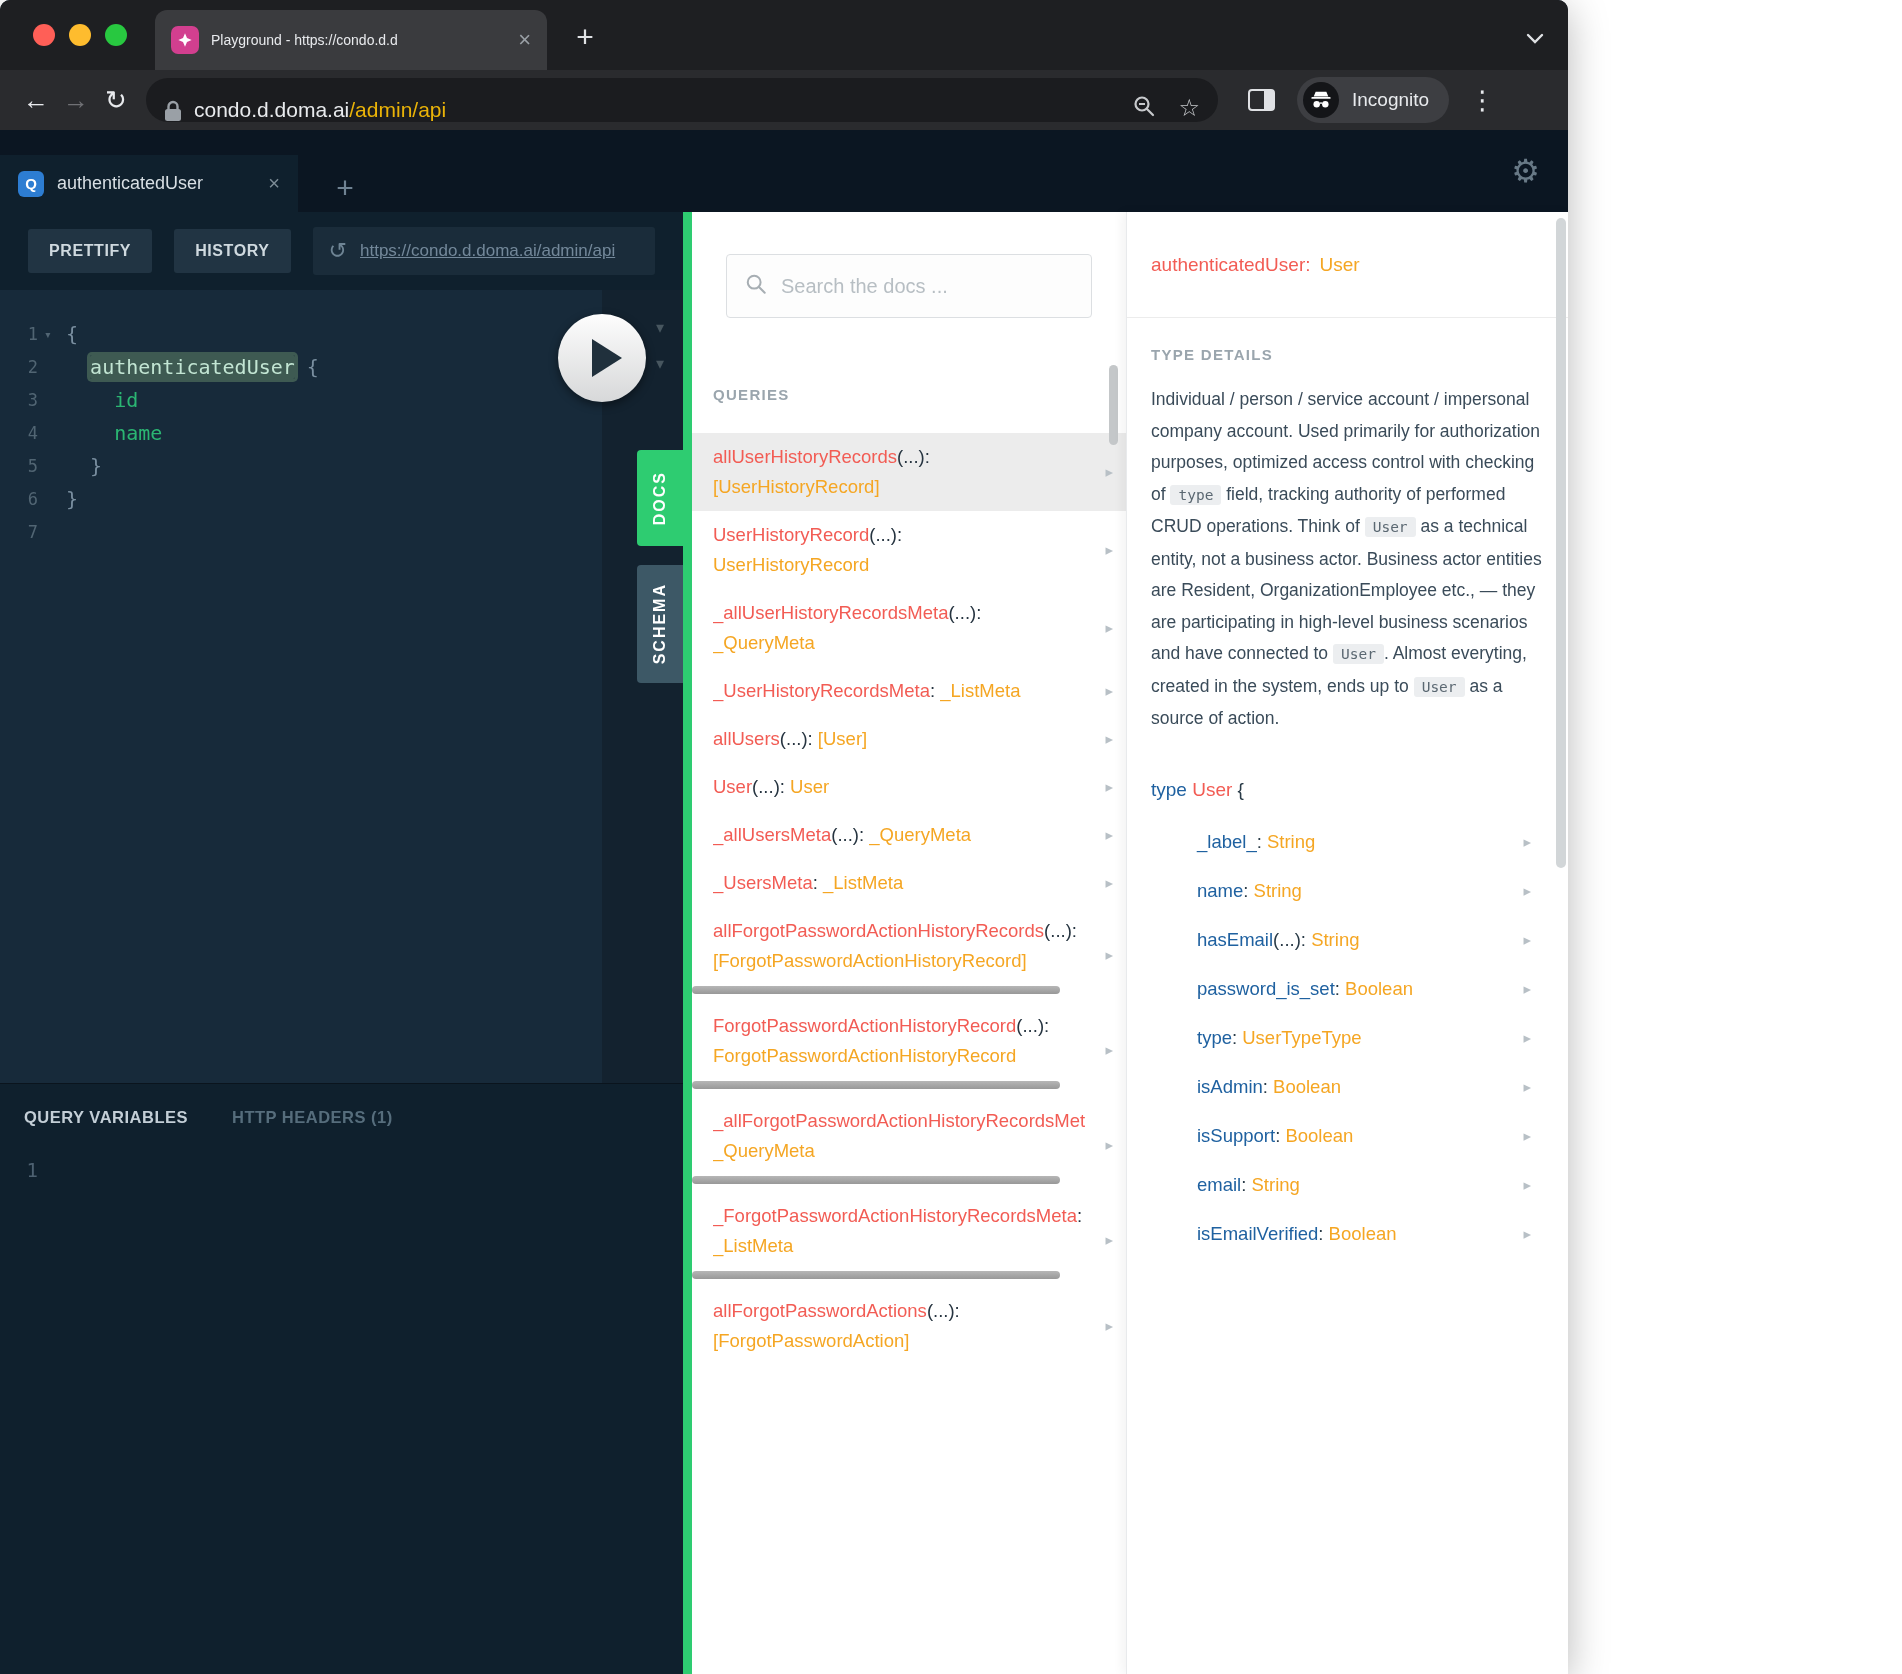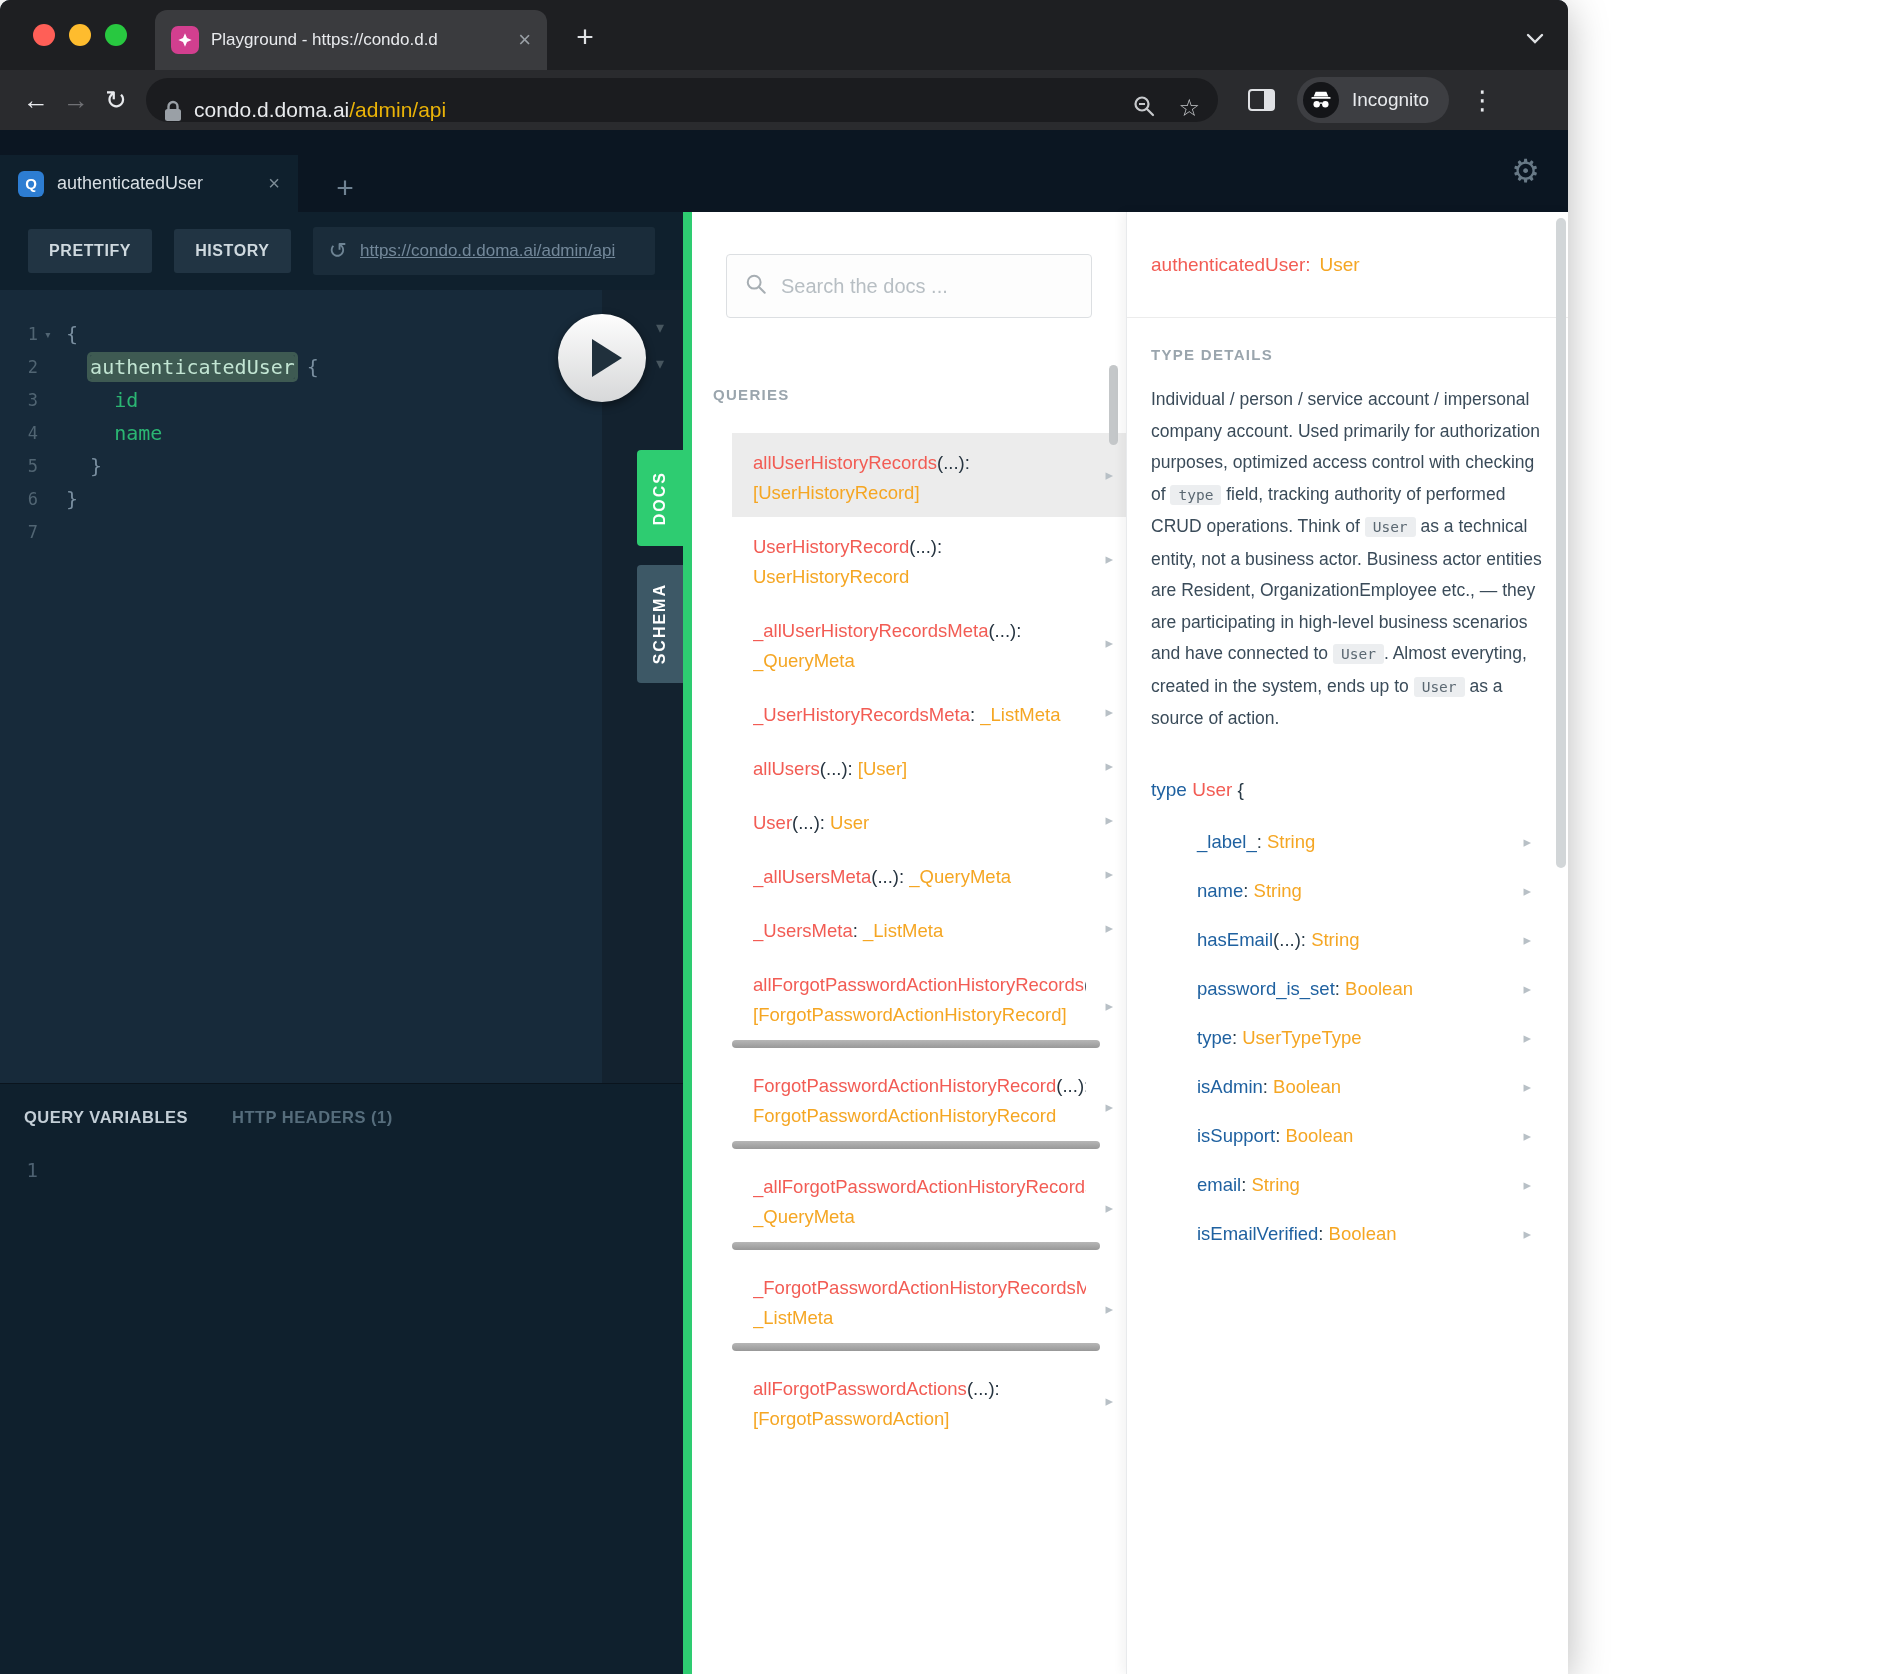--- a/index.html
+++ b/index.html
@@ -7,21 +7,21 @@
   .stage { position:relative; width:1902px; height:1674px; background:#ffffff; overflow:hidden; }
   .window { position:absolute; left:0; top:0; width:1568px; height:1674px; border-radius:10px 10px 0 0; overflow:hidden; box-shadow:0 8px 40px rgba(0,0,0,0.28); background:#172a3a; }
 
   
   .tab-strip { position:relative; height:70px; background:#1e1f22; }
   .traffic { position:absolute; left:33px; top:24px; display:flex; gap:14px; }
   .tl { width:22px; height:22px; border-radius:50%; }
   .tl-close { background:#ff5f57; } .tl-min { background:#febc2e; } .tl-zoom { background:#28c840; }
   .chrome-tab { position:absolute; left:155px; top:10px; width:392px; height:60px; background:#3a3b3e; border-radius:12px 12px 0 0; display:flex; align-items:center; padding:0 16px; cursor:pointer; }
   .favicon { width:28px; height:28px; border-radius:7px; background:#d23f8f; display:flex; align-items:center; justify-content:center; flex:none; }
-  .tab-title { margin-left:12px; color:#e8eaed; font-size:17px; white-space:nowrap; overflow:hidden; flex:1; }
+  .tab-title { margin-left:12px; color:#e8eaed; font-size:14px; white-space:nowrap; overflow:hidden; flex:1; }
   .tab-close { color:#9aa0a6; font-size:22px; margin-left:10px; line-height:1; cursor:pointer; }
   .new-tab-btn { position:absolute; left:566px; top:18px; width:38px; height:38px; color:#dfe1e4; font-size:30px; font-weight:300; display:flex; align-items:center; justify-content:center; cursor:pointer; }
   .strip-chevron { position:absolute; right:24px; top:30px; cursor:pointer; }
 
   .nav-bar { position:relative; height:60px; background:#2a2b2e; display:flex; align-items:center; padding:0 16px; }
   .nav-ic { width:40px; height:40px; display:flex; align-items:center; justify-content:center; font-size:26px; color:#e8eaed; cursor:pointer; flex:none; }
   .nav-ic.disabled { color:#707175; }
   .omnibox { margin-left:10px; width:1072px; height:44px; background:#1b1c1f; border-radius:22px; display:flex; align-items:flex-end; padding:0 18px; cursor:text; }
   .omni-lock { flex:none; display:flex; margin-right:12px; }
   .url-host { color:#e8eaed; font-size:21px; }
@@ -82,21 +82,21 @@
   .schema-side-tab { top:435px; height:118px; background:#3d5866; }
 
   
   .docs-col { position:absolute; left:692px; top:82px; width:434px; bottom:0; background:#ffffff; overflow:hidden; }
   .search-wrap { padding:42px 34px 26px; }
   .search-box { height:64px; border:1px solid #dcdfe2; border-radius:4px; background:#fdfdfd; display:flex; align-items:center; padding:0 18px; gap:14px; }
   .search-box input { border:none; outline:none; background:transparent; font-size:20px; color:#454f57; width:100%; font-family:"Liberation Sans", sans-serif; }
   .search-box input::placeholder { color:#b7bec3; }
   .section-title { margin:42px 0 0 21px; color:#9aa5ad; font-size:15px; font-weight:700; letter-spacing:1.3px; }
   .doc-list { margin-top:30px; }
-  .doc-item { position:relative; padding:15px 40px 9px 21px; font-size:18.5px; line-height:30px; cursor:pointer;margin-left:40px; }
+  .doc-item { position:relative; padding:9px 40px 9px 21px; font-size:18.5px; line-height:30px; cursor:pointer; }
   .doc-item.selected { background:#ececec; }
   .doc-item.has-hscroll { padding-bottom:26px; }
   .di-l1, .di-l2 { white-space:nowrap; overflow:hidden; }
   .d-name { color:#f25c54; }
   .d-plain { color:#263440; }
   .d-type { color:#f5a623; }
   .chev { position:absolute; right:13px; top:50%; transform:translateY(-50%); color:#b8c0c6; font-size:15px; }
   .hbar { position:absolute; left:0; bottom:8px; width:368px; height:8px; border-radius:4px; background:linear-gradient(#b6b6b6,#989898); cursor:pointer; }
   .docs-vscroll { position:absolute; right:8px; top:153px; width:9px; height:80px; border-radius:5px; background:#c4c7c9; cursor:pointer; }
 

